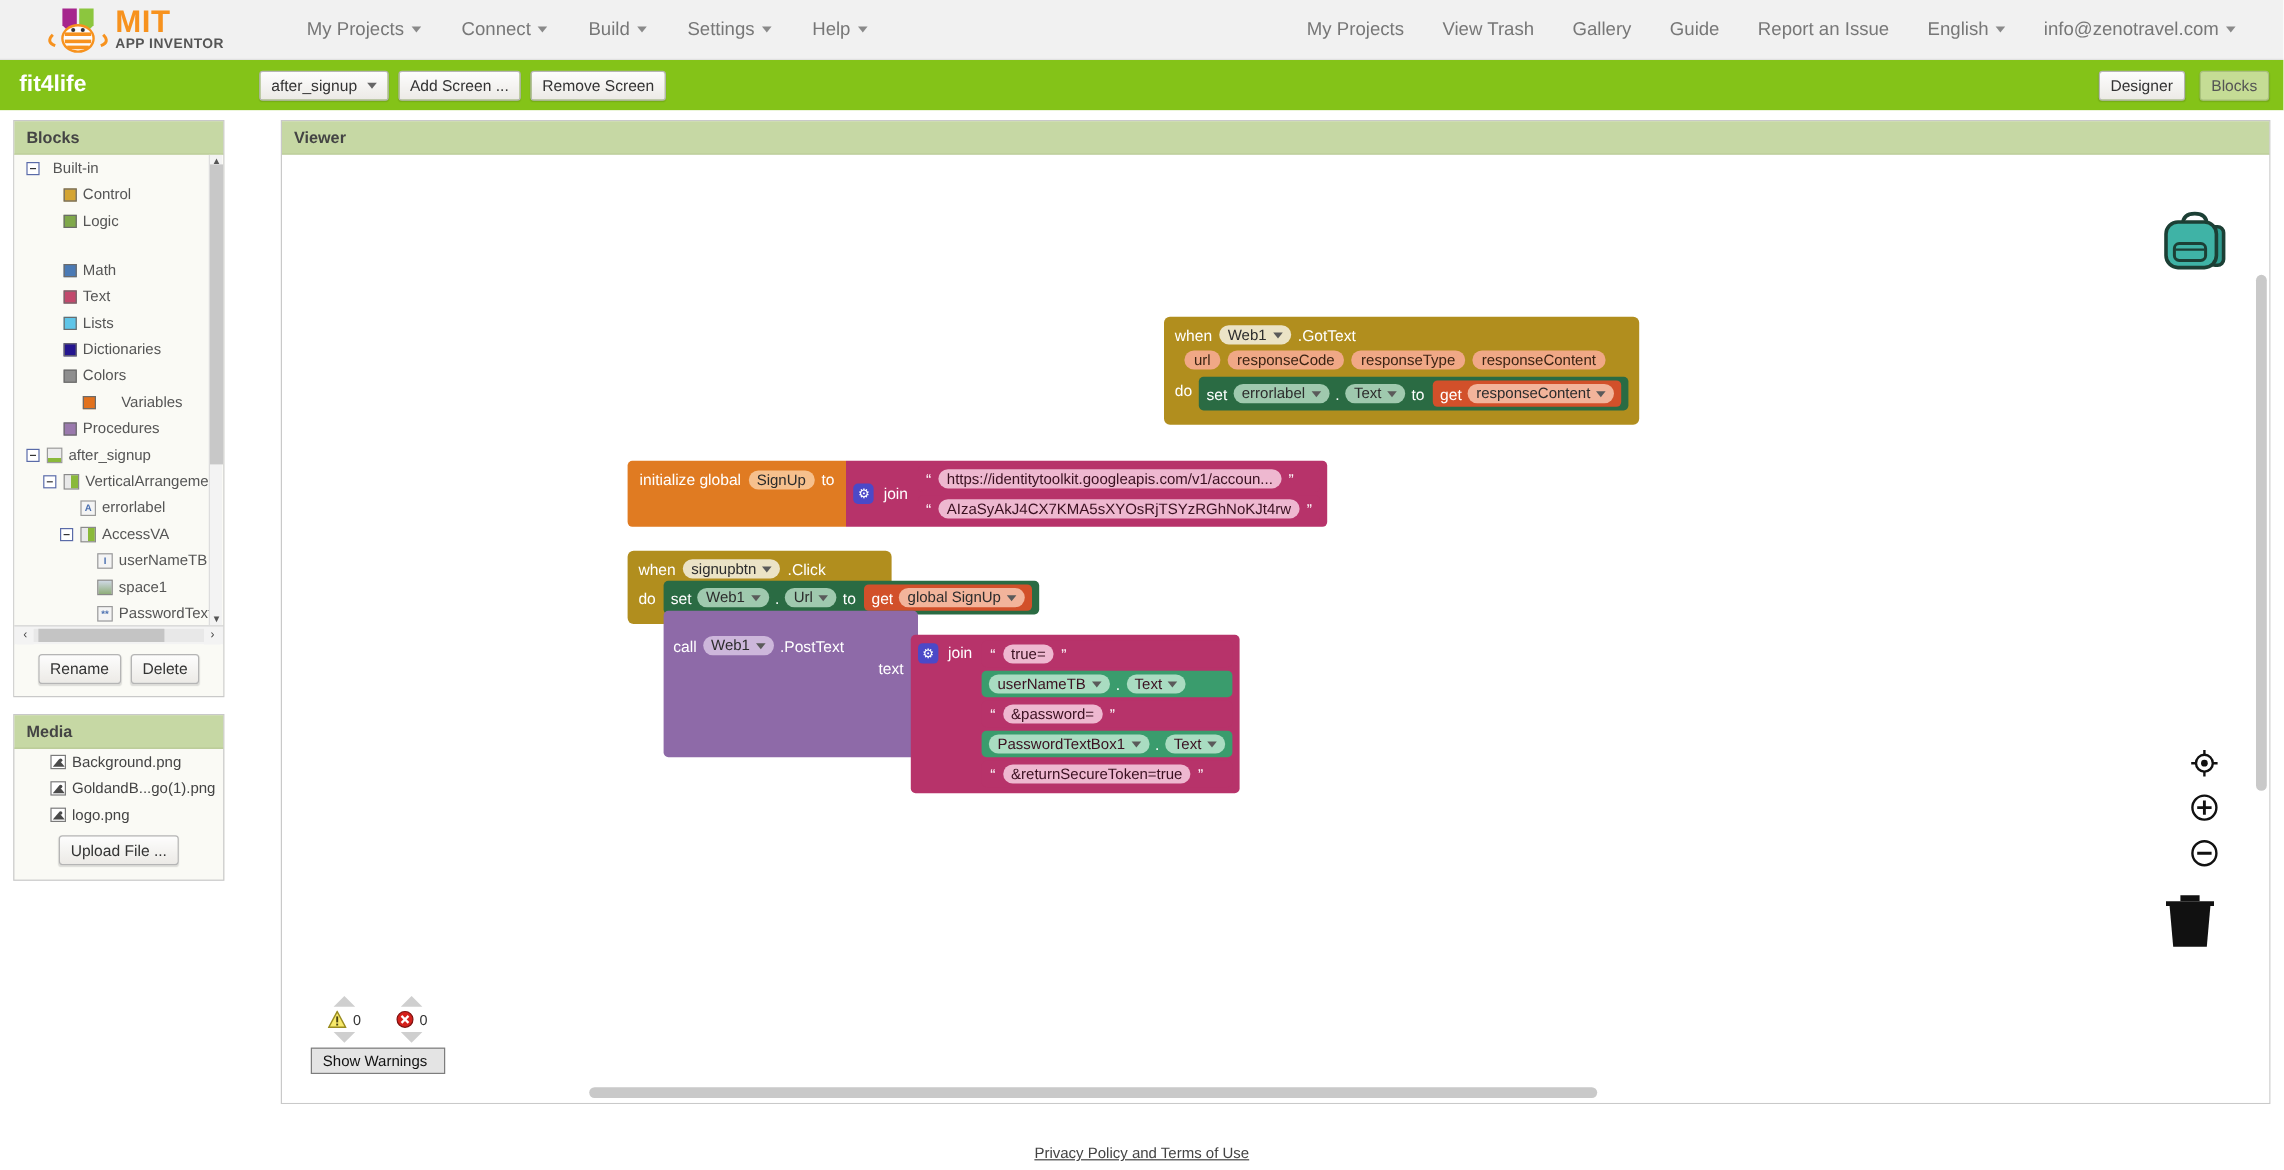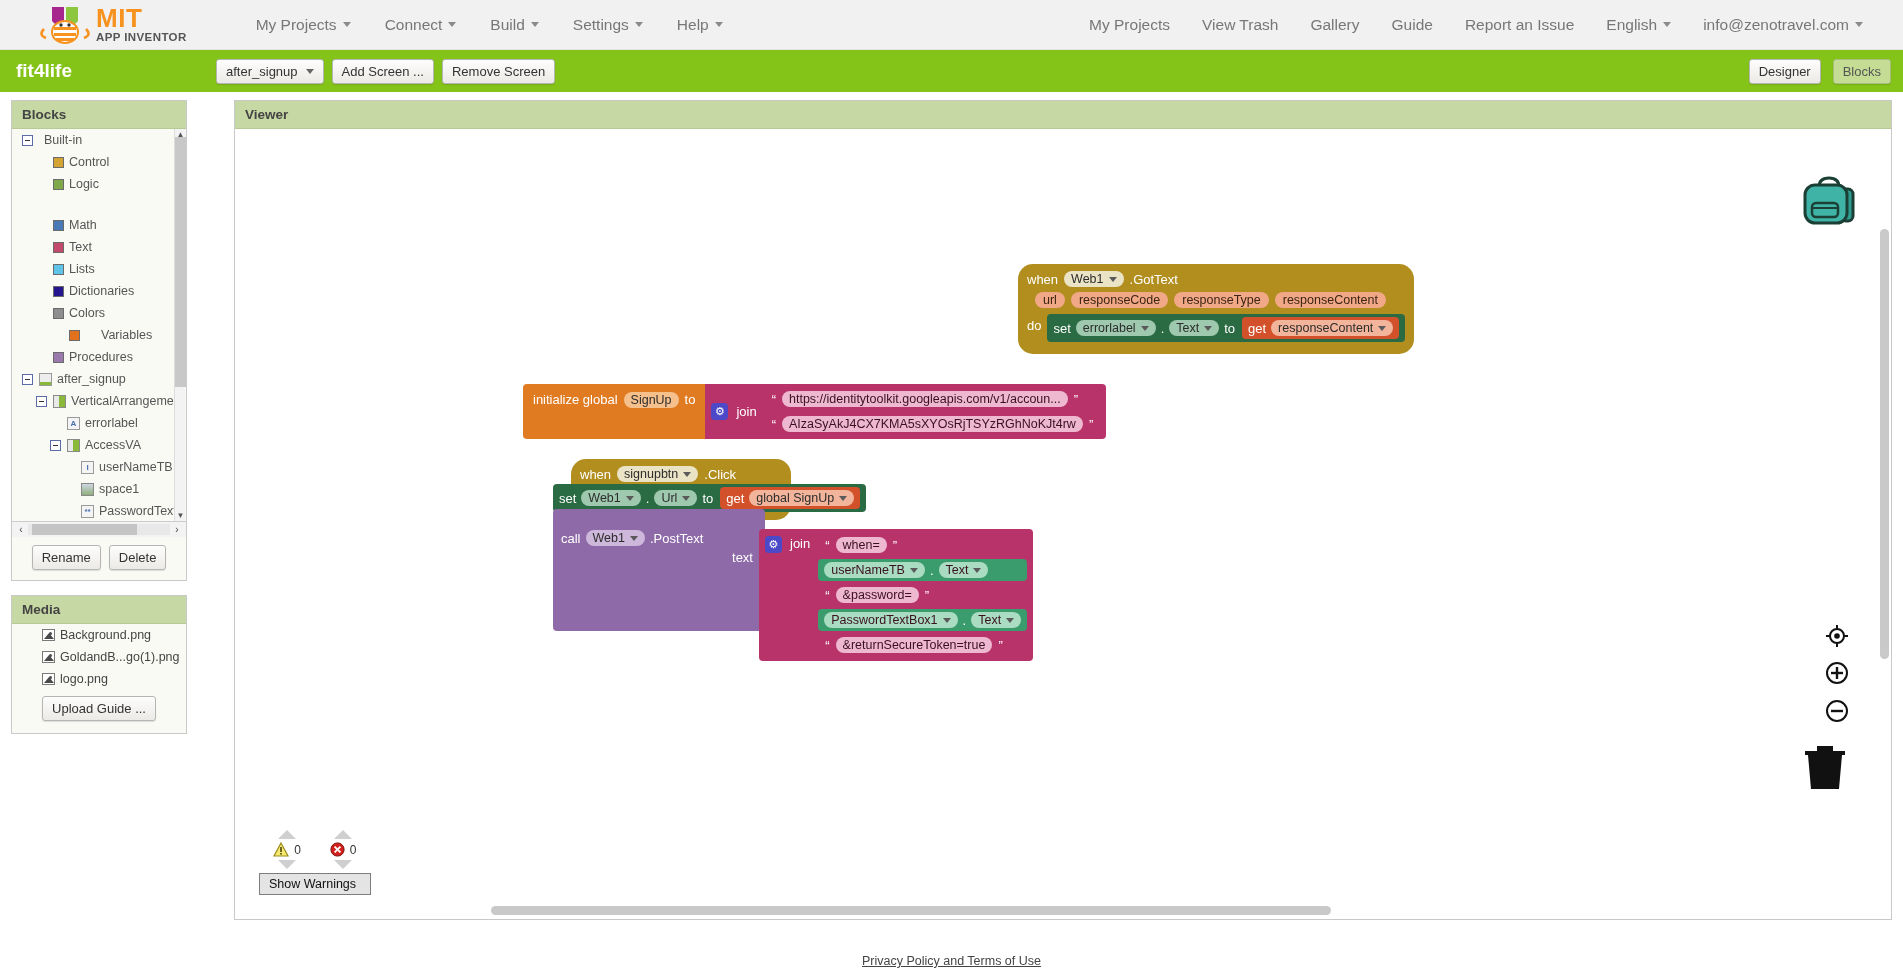--- a/index.html
+++ b/index.html
@@ -187,21 +187,21 @@
   .blk { position: absolute; font-size: 13px; color: #fff; }
   .field {
     display: inline-flex; align-items: center; border-radius: 11px;
     padding: 1px 7px; font-size: 12.5px; white-space: nowrap;
   }
   .field .caret { border-top-color: #5a5a5a; margin-left: 5px; }
   .drop { background: rgba(255,255,255,.75); color: #2c2c2c; }
   .row { display: flex; align-items: center; gap: 6px; }
 
   
-  .gold { background: #b18e1e; border-radius: 15px; margin-left: 48px; }
+  .gold { background: #b18e1e; border-radius: 5px; }
   .param {
     background: #f0a886; color: #3c2414; border-radius: 11px;
     padding: 1px 8px; font-size: 12.5px;
   }
 
   
   .green { background: #2a6b43; border-radius: 4px; }
   .green .drop { background: #9fc9ae; }
   
   .orange { background: #d2502a; border-radius: 4px; }
@@ -471,21 +471,21 @@
           <div class="media-row">
             <span class="media-ico"></span>
             <span>GoldandB...go(1).png</span>
           </div>
           <div class="media-row">
             <span class="media-ico"></span>
             <span>logo.png</span>
           </div>
         </div>
       <div id="upload-wrap">
-        <div class="ai-btn">Upload Guide ...</div>
+        <div class="ai-btn">Upload File ...</div>
       </div>
     </div>
   </div>
 
   <div id="viewer">
     <div id="viewer-head">Viewer</div>
     <div id="canvas">
 
       <div class="blk gold" style="left:735px; top:135px; padding:7px 9px 12px 9px;">
         <div class="row" style="margin-bottom:5px;">
@@ -601,21 +601,21 @@
           <span>text</span>
         </div>
       </div>
 
       <div class="blk magenta" style="left:524px; top:400px; display:flex; align-items:flex-start; padding:5px 6px; border-radius:4px;">
         <span class="mutator" style="margin-top:2px;">⚙</span>
         <span style="margin:2px 8px 0 8px;">join</span>
         <span style="display:flex; flex-direction:column; gap:3px;">
           <span class="magenta row" style="padding:3px 5px; gap:4px;">
             <span class="quote">“</span>
-            <span class="field drop">when=</span>
+            <span class="field drop">true=</span>
             <span class="quote">”</span>
           </span>
           <span class="cgreen row" style="padding:3px 6px; gap:5px;">
             <span class="field drop">
               <span>userNameTB</span>
               <span class="caret"></span>
             </span>
             <span>.</span>
             <span class="field drop">
               <span>Text</span>

